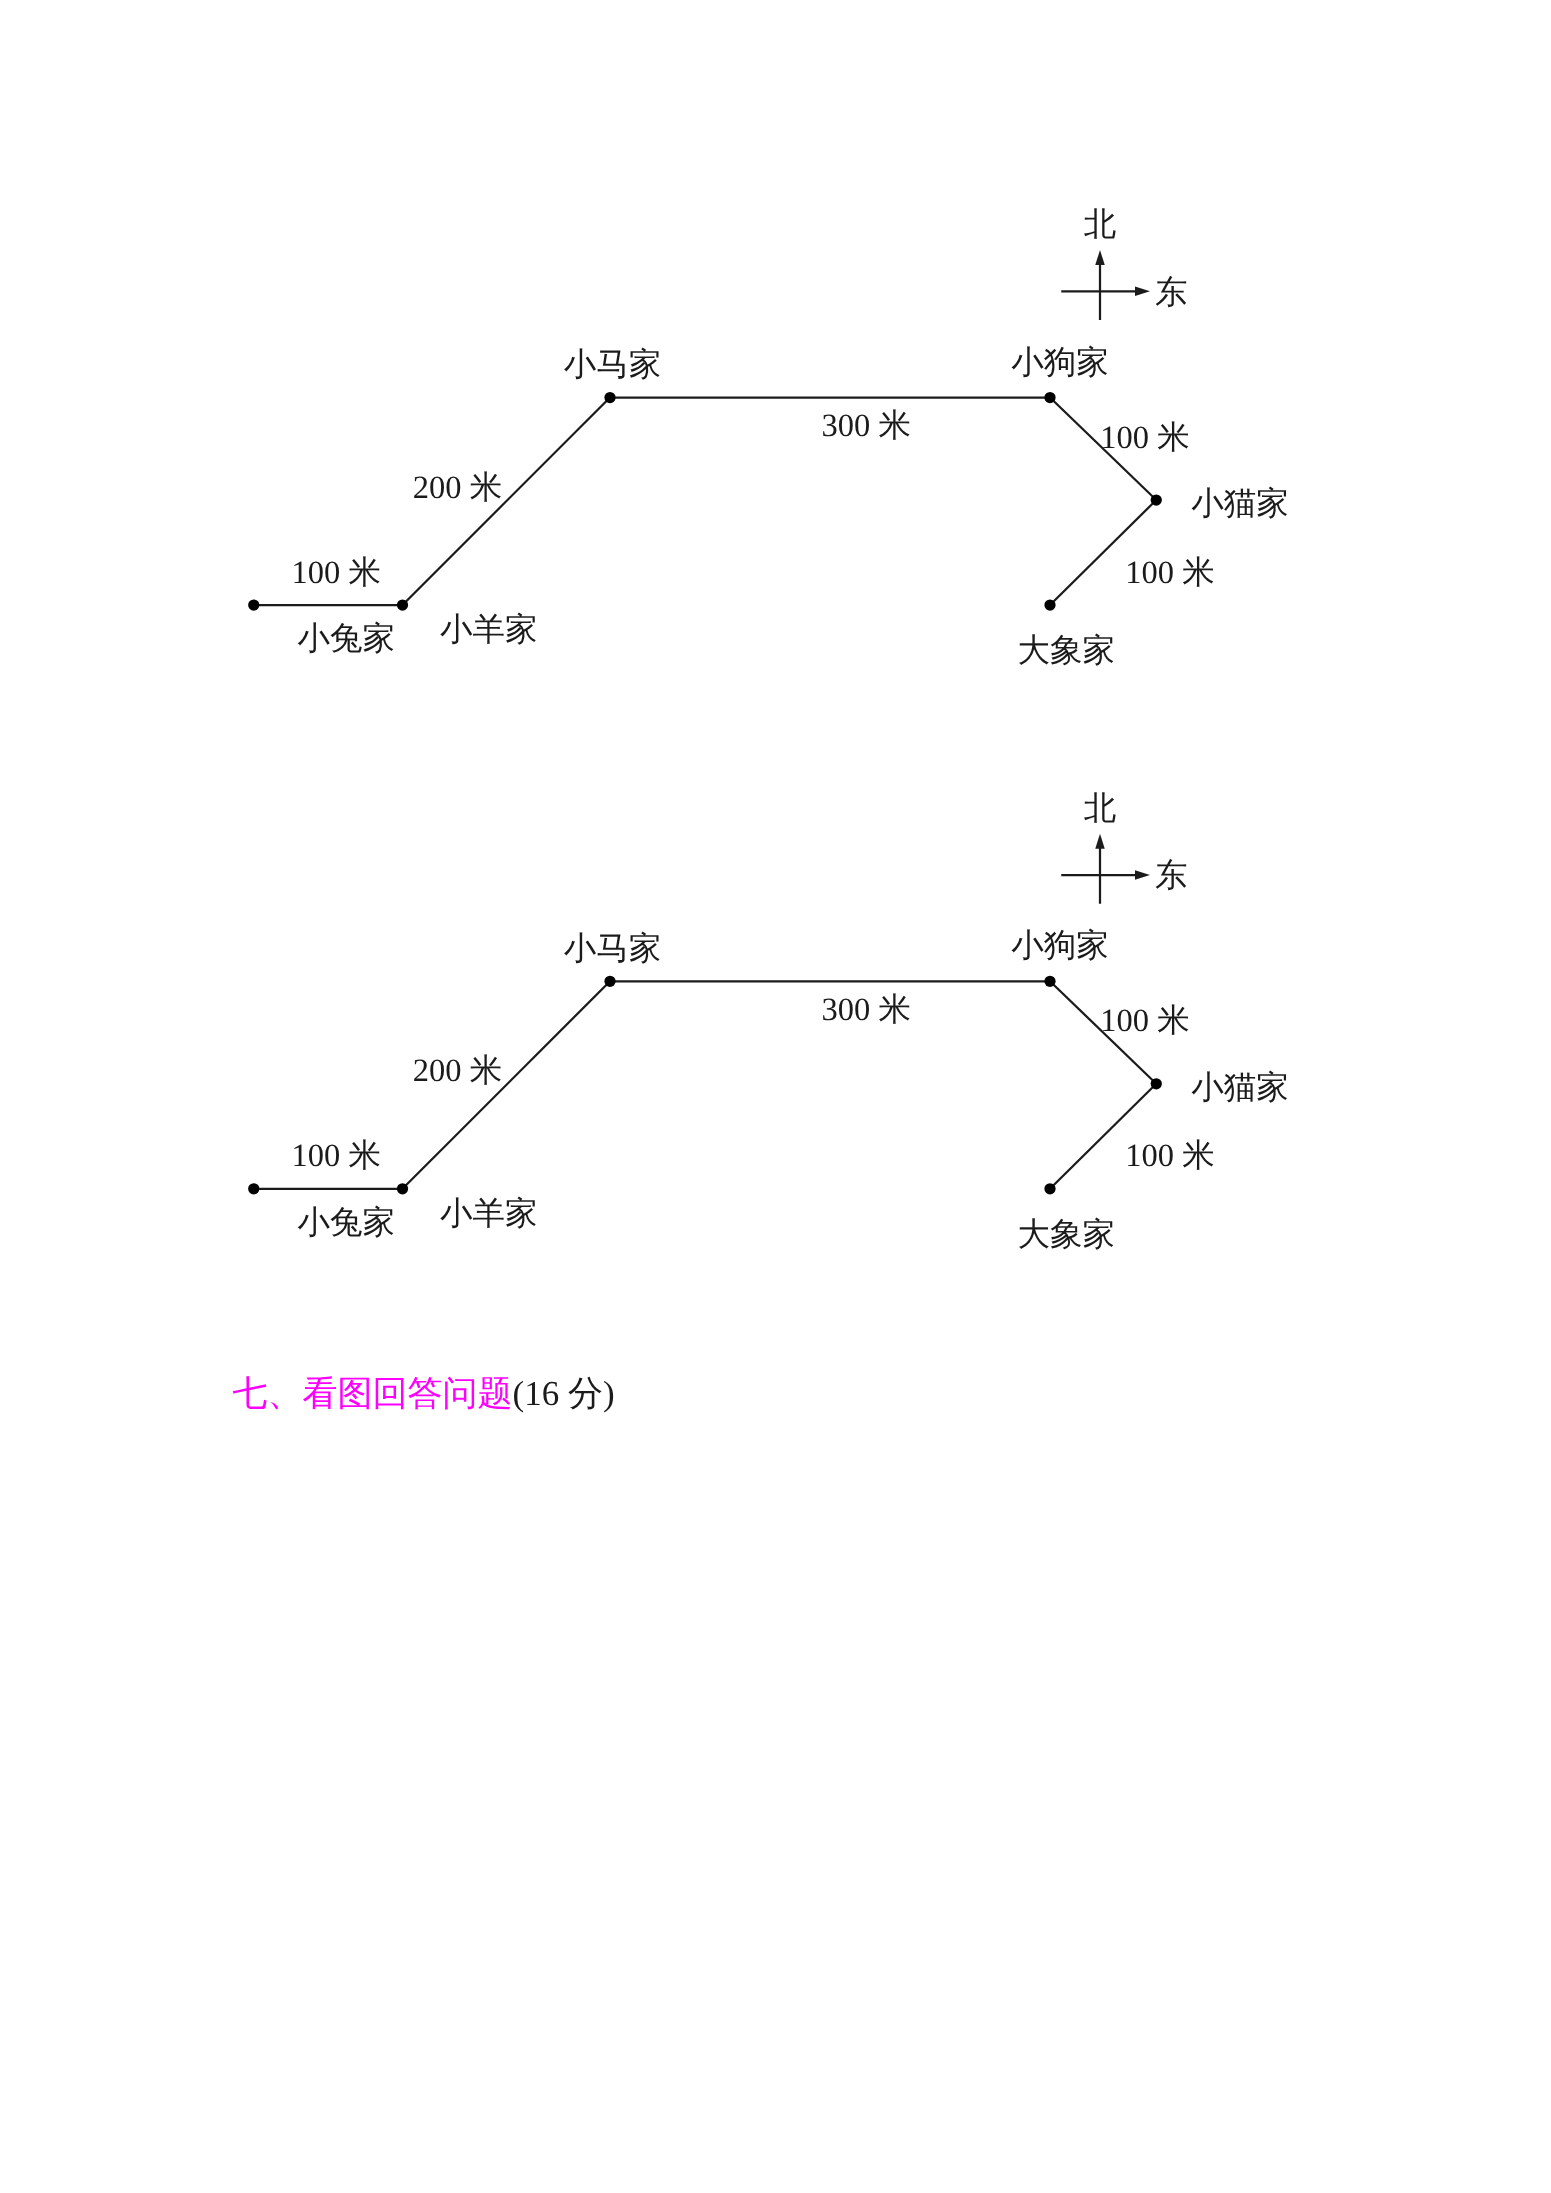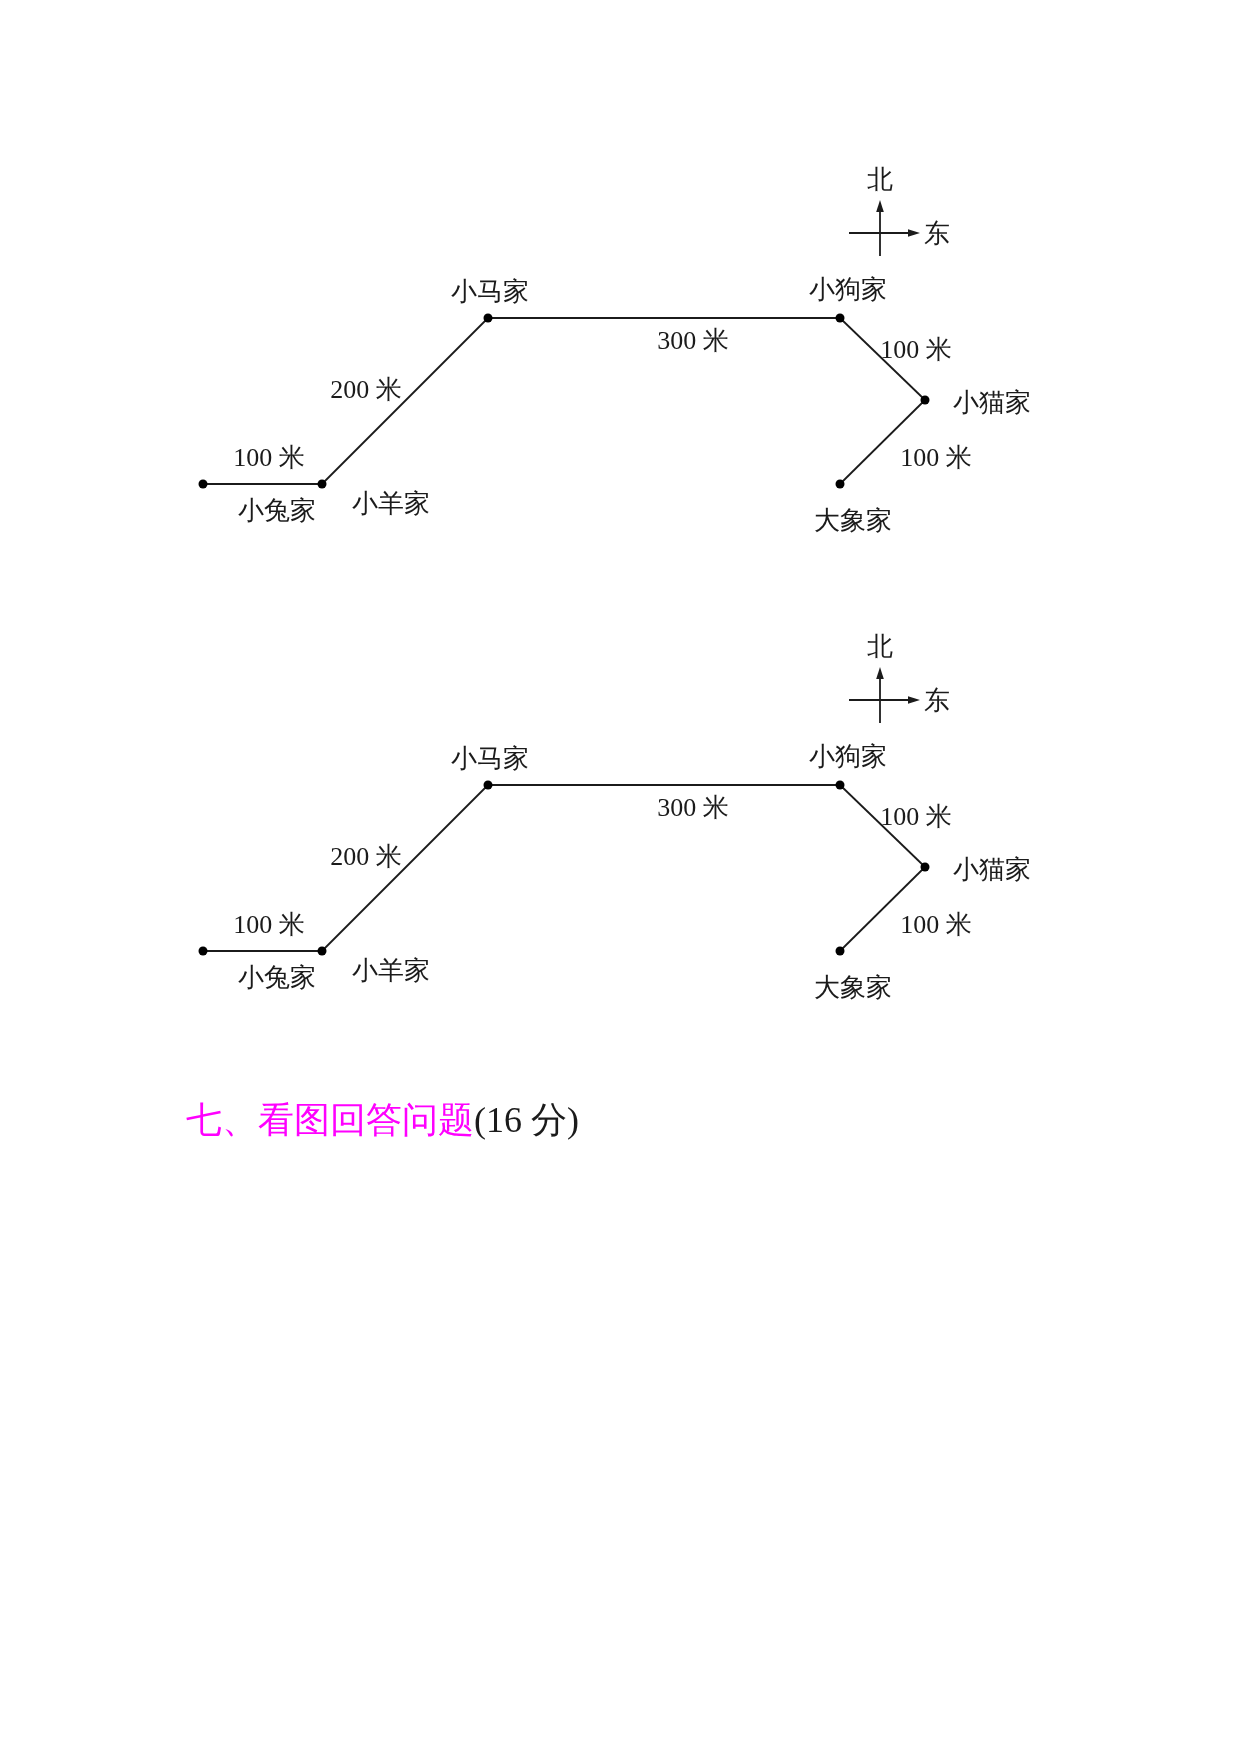--- a/index.html
+++ b/index.html
@@ -36,21 +36,21 @@
     stroke: none;
   }
   svg.diagram .arrowhead {
     fill: #1b1b1b;
     stroke: none;
   }
   .section-heading {
     position: absolute;
     left: 186px;
     top: 1098px;
-    font-size: 36px;
+    font-size: 28px;
     line-height: 1.25;
     color: #1b1b1b;
     white-space: nowrap;
     font-family: "Liberation Serif", "DejaVu Serif", serif;
   }
 </style>
 </head>
 <body>
 
 <div class="page">

